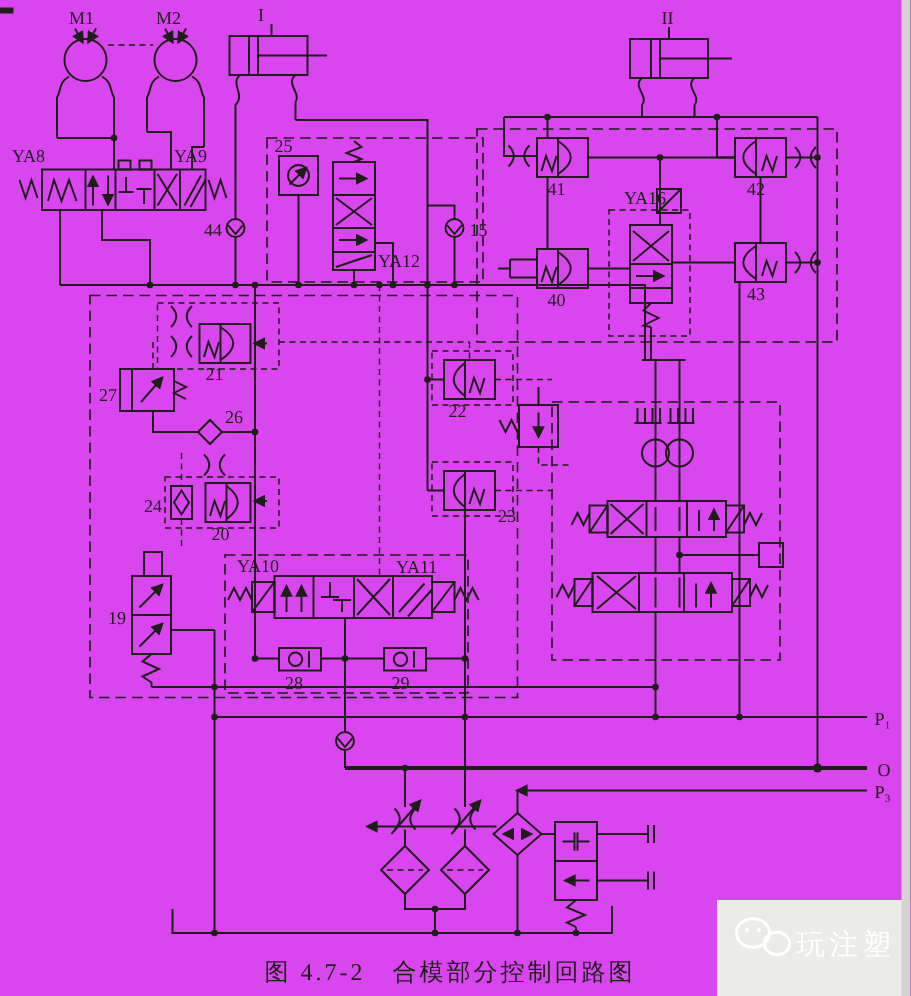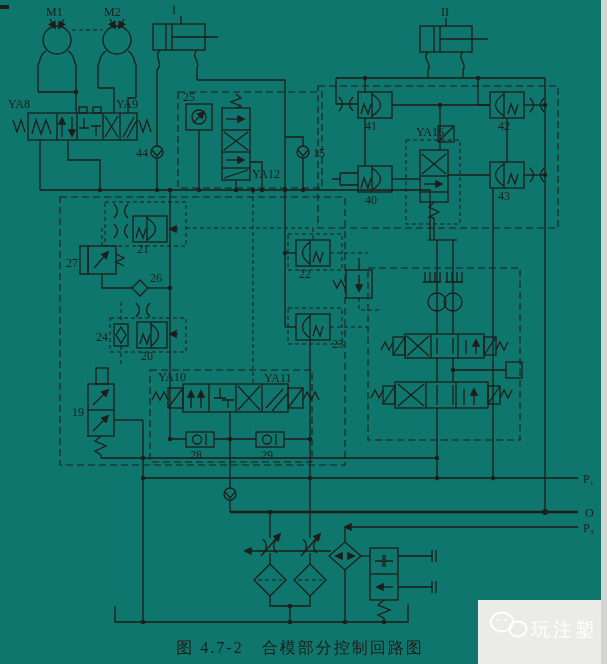--- a/index.html
+++ b/index.html
@@ -1,16 +1,16 @@
 <!DOCTYPE html>
 <html><head>
 <meta charset="utf-8">
 <style>
   html,body{margin:0;padding:0;background:#888;}
-  #stage{position:relative;width:607px;height:664px;background:#0f766e;overflow:hidden;
+  #stage{position:relative;width:607px;height:664px;background:#d946ef;overflow:hidden;
          font-family:"Liberation Serif", serif;text-align:center;}
   svg{position:absolute;left:0;top:0;}
   .ln{fill:none;stroke:#1f1d1a;stroke-width:1.3;}
   .lnb{fill:none;stroke:#1f1d1a;stroke-width:2.6;}
   .dsh{fill:none;stroke:#1f1d1a;stroke-width:1.1;stroke-dasharray:7 4;}
   .dsh2{fill:none;stroke:#1f1d1a;stroke-width:1;stroke-dasharray:4 3;}
   .dot{fill:#1f1d1a;stroke:none;}
   .blk{fill:#1f1d1a;stroke:none;}
   text{fill:#1f1d1a;font-family:"Liberation Serif", serif;font-size:12px;}
   .lab{font-size:12px;}

